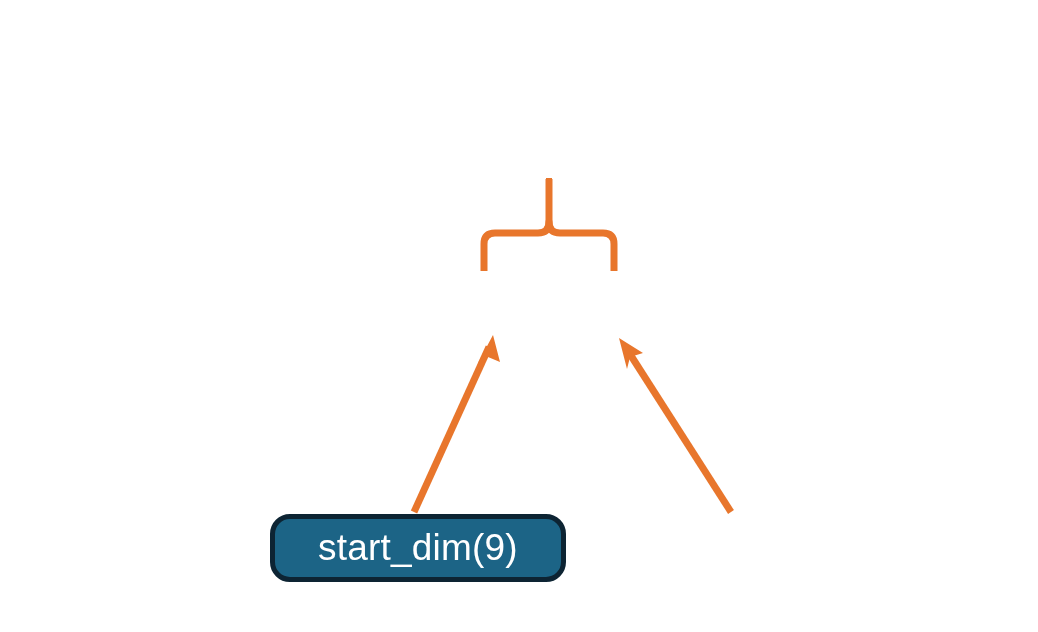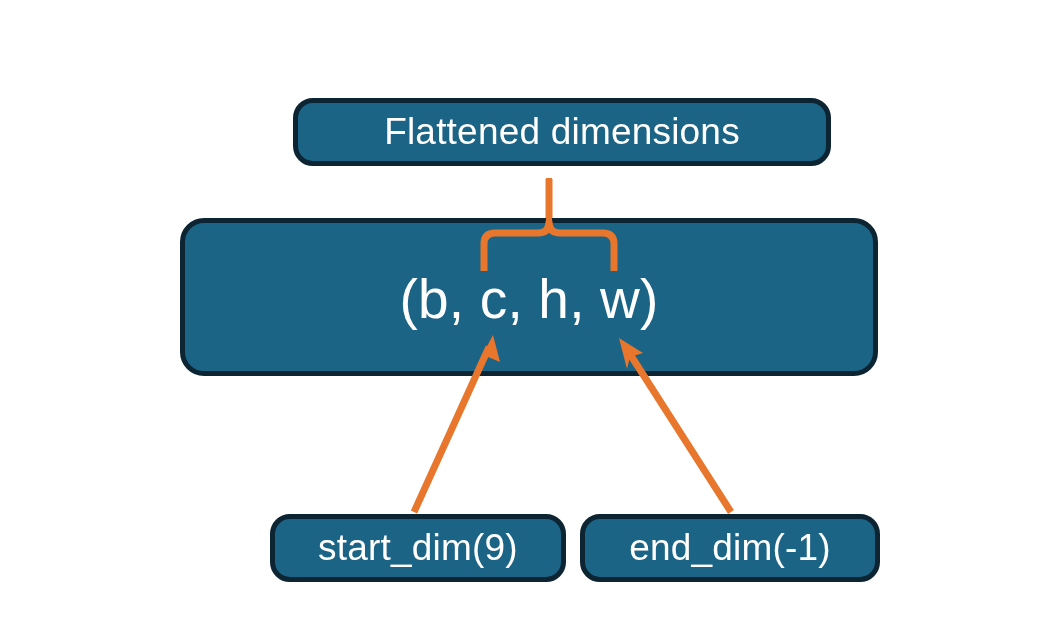--- a/index.html
+++ b/index.html
@@ -99,35 +99,26 @@
 </style>
 </head>
 <body>
 
 <div id="canvas">
 
   <svg id="overlay-under" viewBox="0 0 1038 632">
     <path d="M 549 179 L 549 232" fill="none" stroke="#e8762c" stroke-width="7" stroke-linecap="butt"></path>
   </svg>
 
-  <div class="node" id="node-flattened">
-    <span class="node-text">Flattened dimensions</span>
-  </div>
 
-  <div class="node" id="node-shape">
-    <span class="shape-text">(b, c, h, w)</span>
-  </div>
 
   <div class="node" id="node-start-dim">
     <span class="node-text">start_dim(9)</span>
   </div>
 
-  <div class="node" id="node-end-dim">
-    <span class="node-text">end_dim(-1)</span>
-  </div>
 
   <svg id="overlay" viewBox="0 0 1038 632">
 
     <g>
       <path d="M 484 271
                L 484 244
                Q 484 233 495 233
                L 538 233
                Q 549 233 549 222
                Q 549 233 560 233

